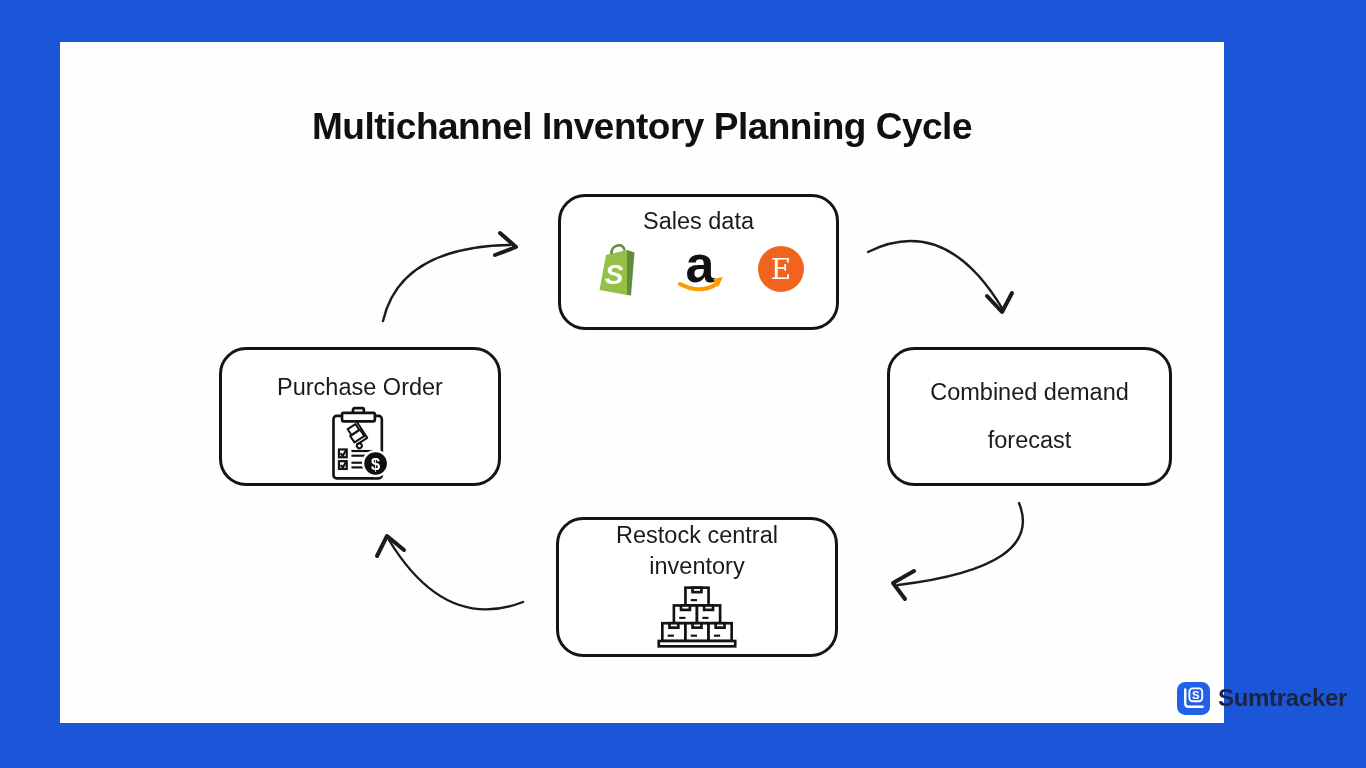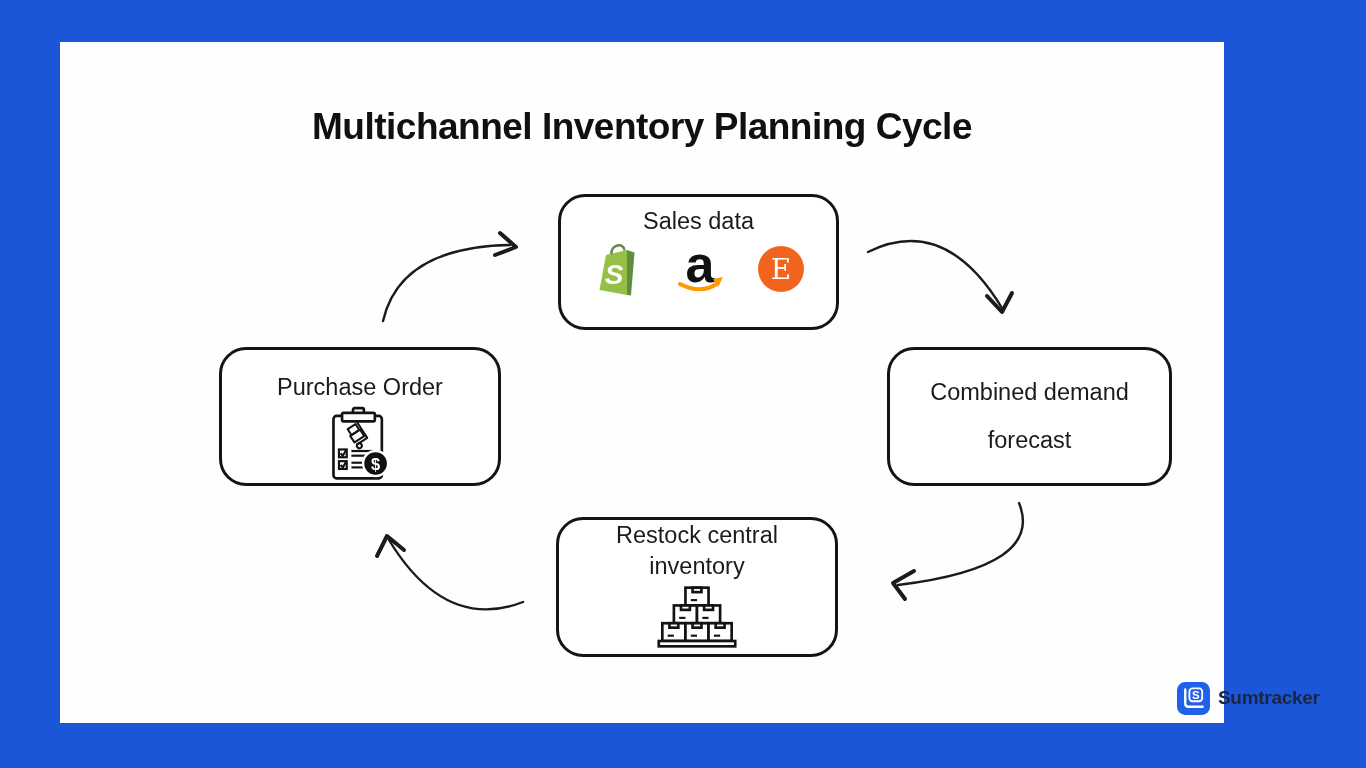--- a/index.html
+++ b/index.html
@@ -38,21 +38,21 @@
   .channel-row { display:flex; align-items:center; gap:27px; margin-top:5px; }
   .arrows { position:absolute; left:0; top:0; width:1276px; height:681px; pointer-events:none; }
   .arrows path, .arrows polyline { fill:none; stroke:#1b1b1b; }
   .arrows .curve { stroke-width:2.4; stroke-linecap:round; }
   .arrows .head  { stroke-width:4; stroke-linecap:round; stroke-linejoin:round; }
   .brand {
     position:absolute; left:1117px; top:639px;
     display:flex; align-items:center; gap:8px; height:34px;
   }
   .brand-name {
-    font-size:19px; font-weight:700; letter-spacing:-0.3px;
+    font-size:24px; font-weight:700; letter-spacing:-0.3px;
     color: var(--logo_text, #1B2542);
   }
   .po-icon { margin-top:2px; }
   .boxes-icon { margin-top:3px; }
 </style>
 </head>
 <body>
 
 <div class="canvas">
 

